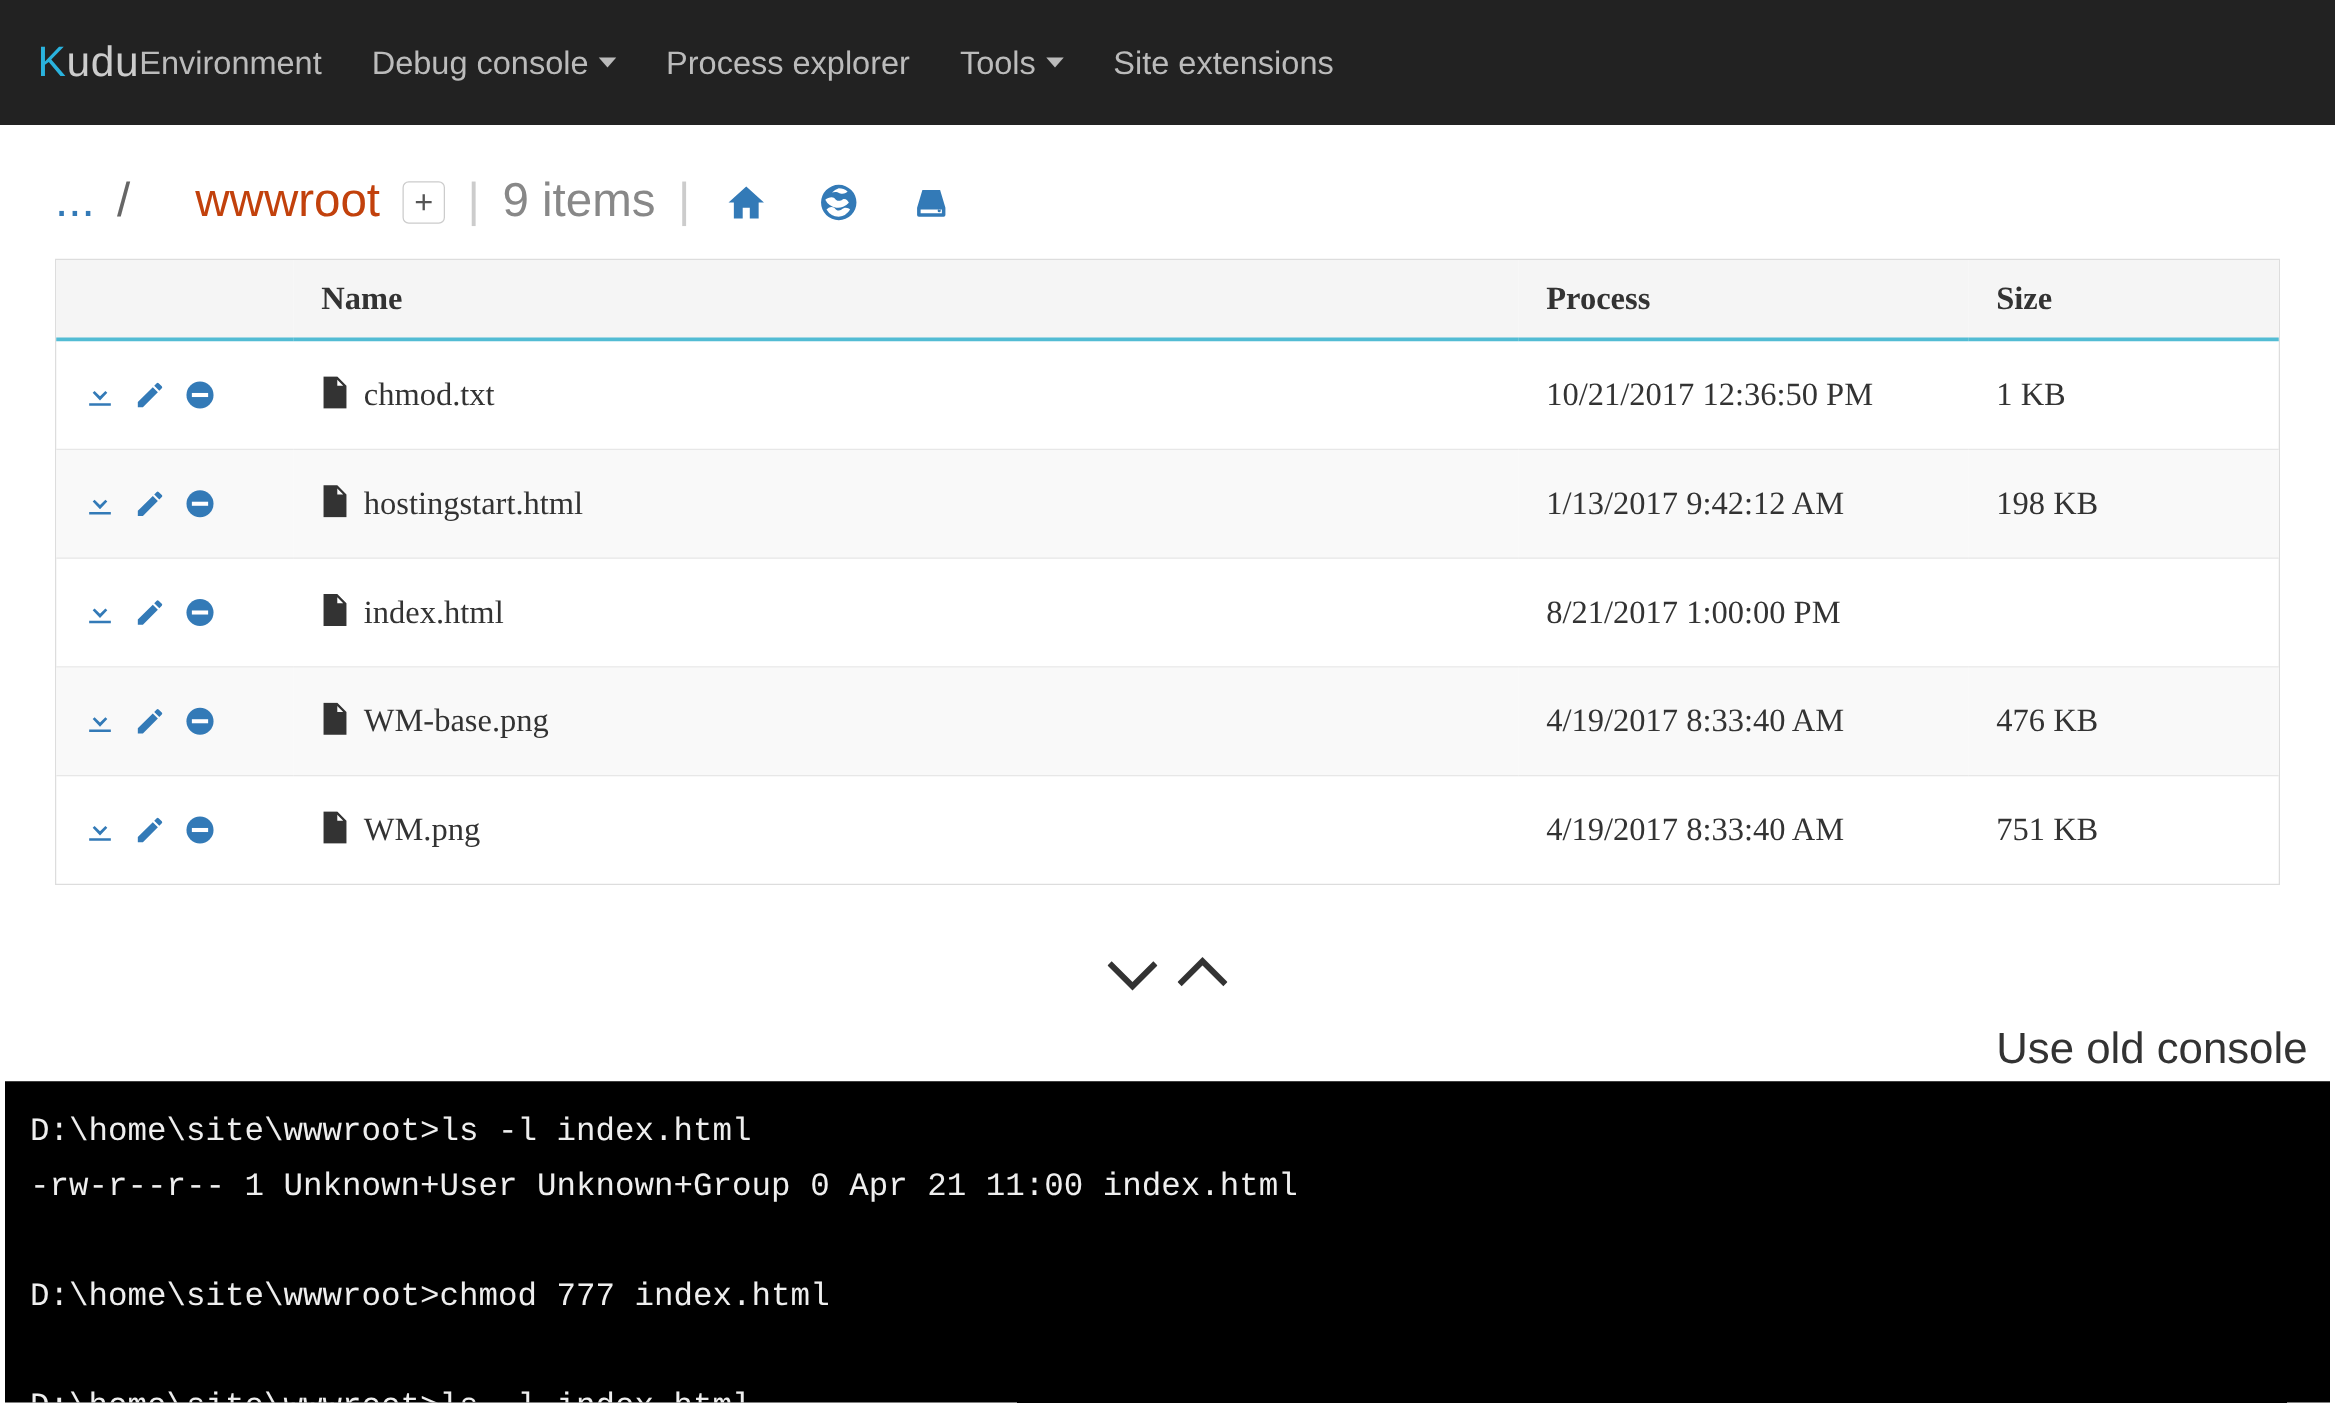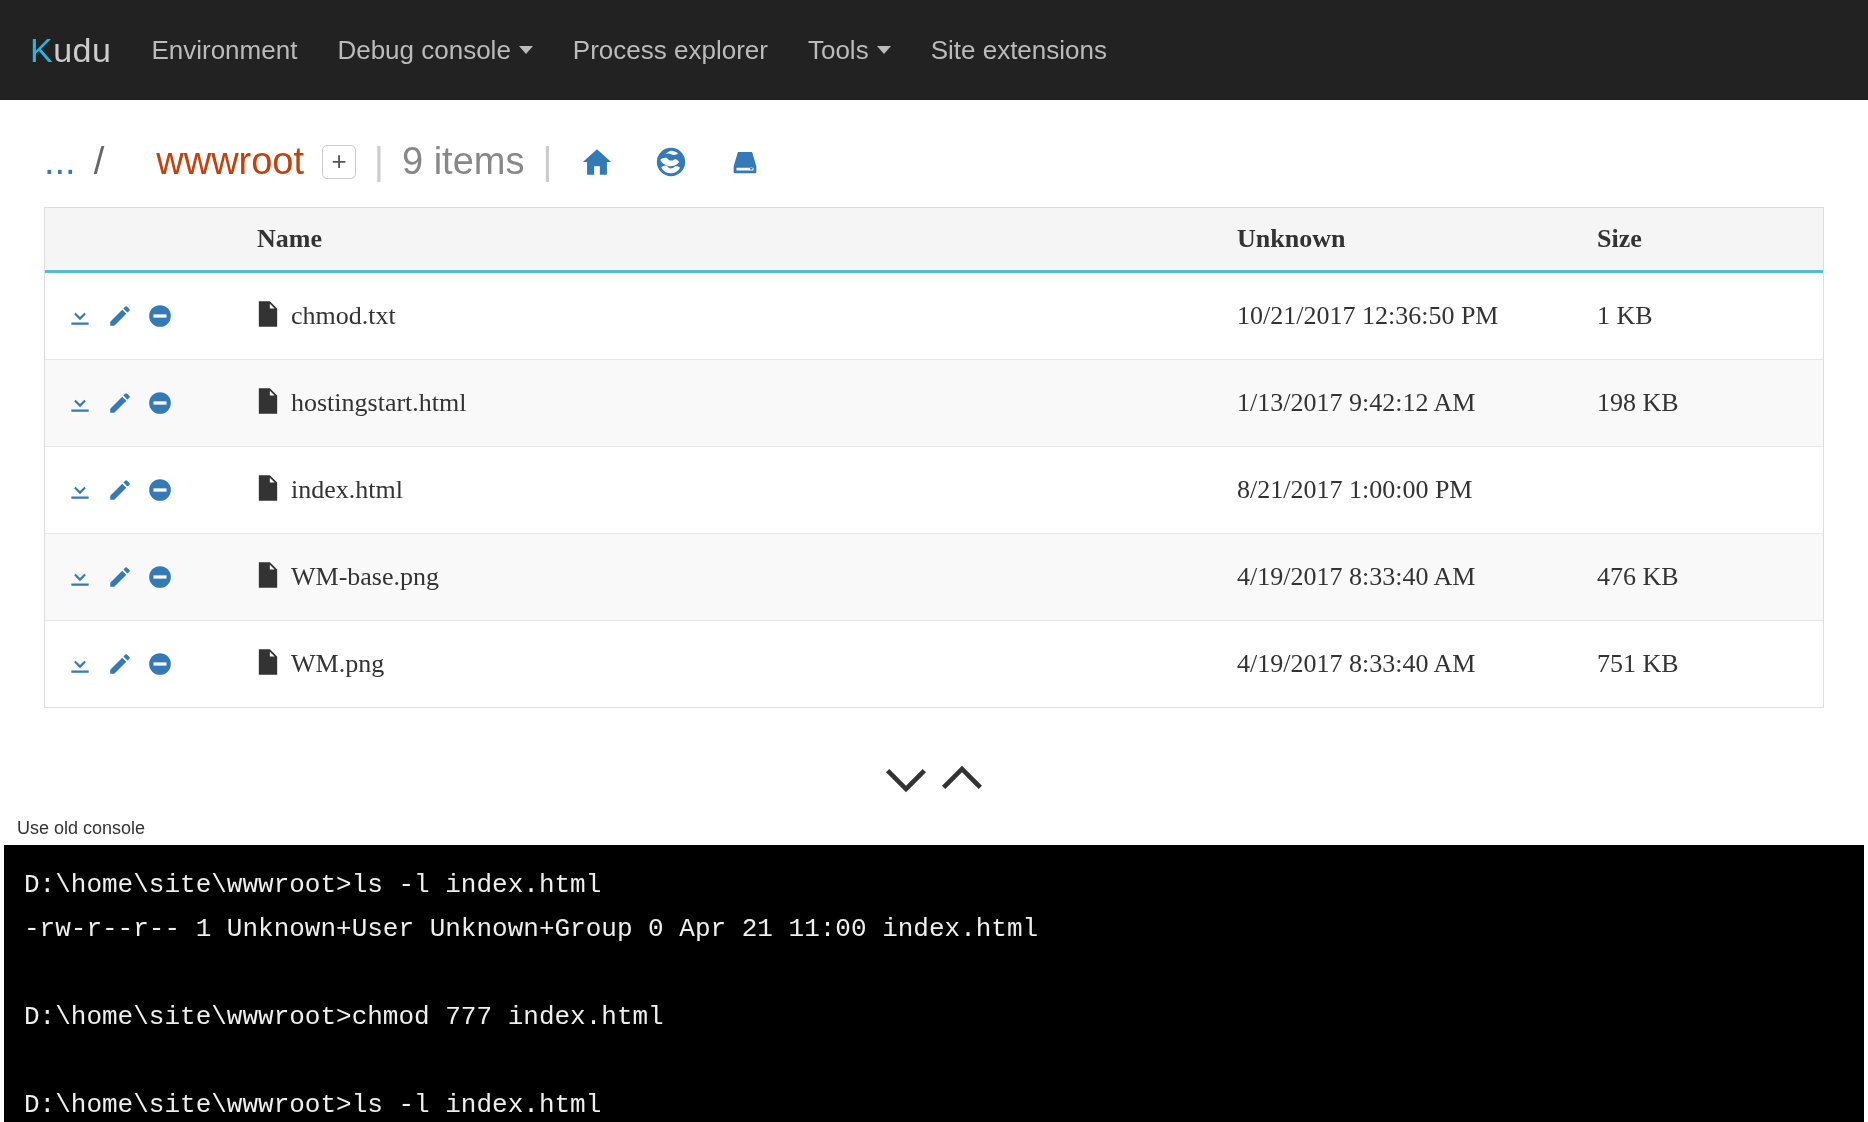--- a/index.html
+++ b/index.html
@@ -1,18 +1,18 @@
 <!DOCTYPE html>
 <html><head>
 <meta charset="utf-8">
 <style>
   * { box-sizing: border-box; margin: 0; padding: 0; }
   html, body { width: 1868px; height: 1122px; font-family: "Helvetica Neue", Helvetica, Arial, sans-serif; background: #fff; color: #333; }
   
-  .navbar { background: #222; height: 100px; display: flex; align-items: center; padding: 0 30px; gap: 40px; }
+  .navbar { background: #222; height: 100px; display: flex; align-items: center; padding: 0 30px; }
   .brand { font-size: 34px; font-weight: 400; color: #ccc; letter-spacing: .5px; }
   .brand .k { color: #2ab3de; font-weight: 500; }
   .nav { display: flex; gap: 40px; text-align: center; }
   .nav-link { color: #bbb; font-size: 26px; text-decoration: none; display: flex; align-items: center; gap: 8px; cursor: pointer; }
   .caret-down { width: 0; height: 0; border-left: 7px solid transparent; border-right: 7px solid transparent; border-top: 8px solid #bbb; display: inline-block; }
   
   .toolbar { display: flex; align-items: center; gap: 18px; padding: 40px 44px 24px 44px; font-size: 38px; color: #666; }
   .toolbar .crumb-dots { color: #337ab7; cursor: pointer; }
   .toolbar .slash { color: #666; }
   .toolbar .crumb-current { color: #c2410c; margin-left: 34px; }
@@ -32,21 +32,21 @@
   .td-name { width: 980px; }
   .td-mod { width: 360px; }
   .actions { display: flex; gap: 14px; align-items: center; }
   .act { color: #337ab7; cursor: pointer; display: inline-flex; }
   .file-icon { color: #333; margin-right: 12px; display: inline-flex; vertical-align: -3px; }
   
   .chevrons { text-align: center; padding: 56px 0 20px 0; }
   .chev { display: inline-block; margin: 0 6px; cursor: pointer; }
   .chev svg { width: 40px; height: 30px; fill: #333; }
   
-  .old-console { font-size: 18px; color: #333; padding: 0 22px 6px 17px; }
+  .old-console { text-align: right; font-size: 35px; color: #333; padding: 0 22px 6px 17px; }
   .old-console span { cursor: pointer; }
   
   .console { margin: 0 4px; background: #000; color: #eee; font-family: Consolas, "Courier New", monospace; font-size: 26px; line-height: 44px; padding: 18px 20px 22px 20px; white-space: pre; }
 </style>
 </head>
 <body>
 
 <div class="navbar">
   <div class="brand">
     <span class="k">K</span><span>udu</span>
@@ -98,21 +98,21 @@
     </span>
   </div>
 </div>
 
 <div class="table-wrap">
   <table>
     <thead>
       <tr>
         <th class="td-actions"></th>
         <th class="td-name">Name</th>
-        <th class="td-mod">Unknown</th>
+        <th class="td-mod">Process</th>
         <th>Size</th>
       </tr>
     </thead>
     <tbody id="file-rows">
   <tr>
     <td class="td-actions">
       <div class="actions">
         <span class="act">
           <svg width="26" height="26" viewBox="0 0 24 24" fill="currentColor">
                   <path d="M12 3v10l4-4 1.4 1.4L12 16 6.6 10.4 8 9l4 4V3h0zM4 18h16v2H4z"></path>

